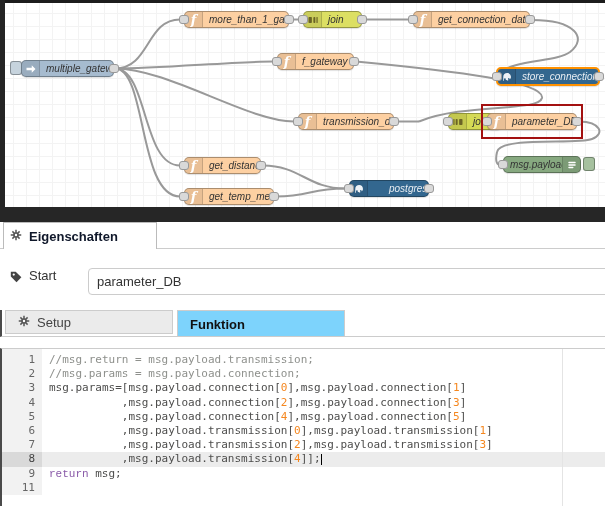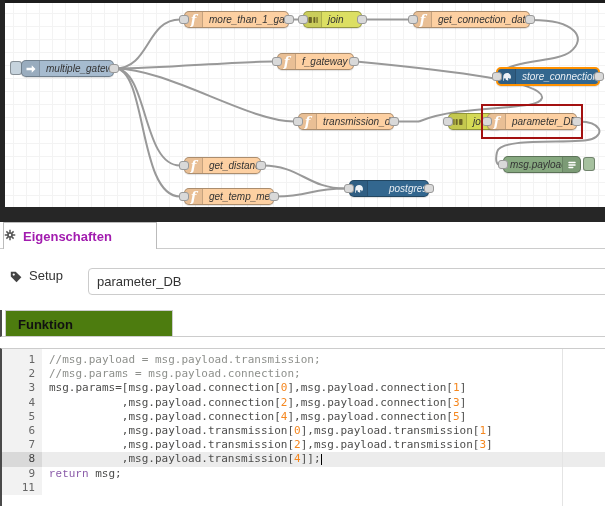--- a/index.html
+++ b/index.html
@@ -34,39 +34,39 @@
           border-radius:3px; }
   .annot { position:absolute; border:2px solid #a31111; background:transparent; z-index:30; }
 
   
   #sepbar { width:605px; height:15px; background:#262626; }
 
   
   #panel { position:relative; width:605px; height:284px; background:#fff; }
   #prop-header { height:27px; border-bottom:1px solid #ccc; padding-left:3px; }
   #prop-tab { display:inline-flex; align-items:center; gap:7px; height:27px; width:154px;
-      background:#fff; border:1px solid #bbb; border-bottom:none; padding:0 0;
-      font-weight:bold; font-size:13px; color:#a21caf; position:relative; top:0; }
+      background:#fff; border:1px solid #bbb; border-bottom:none; padding:0 6px;
+      font-weight:bold; font-size:13px; color:#0f172a; position:relative; top:0; }
   #prop-tab svg { width:12px; height:12px; }
 
   #name-row { display:flex; align-items:center; margin:19px 0 0 10px; }
   #name-row .nm-ico { width:13px; height:13px; margin-right:6px; }
   #name-row .nm-lbl { font-size:13px; color:#333; width:58px; }
   #name-input { position:absolute; left:88px; top:46px; width:540px; height:27px;
       border:1px solid #ccc; border-radius:4px; font-size:13px; color:#333; padding:0 8px;
       font-family:"Liberation Sans", sans-serif; background:#fff; }
 
   #func-tabs { position:absolute; left:0; top:88px; width:605px; height:27px;
       border-bottom:1px solid #ccc; border-left:2px solid #4a4a4a; padding-left:3px;
       display:flex; gap:4px; overflow:hidden; }
   .ftab { width:168px; height:24px; background:#ebebeb; border:1px solid #ccc;
       font-size:13px; color:#444; display:flex; align-items:center; gap:7px;
       padding:0 12px; white-space:nowrap; }
   .ftab svg { width:12px; height:12px; }
-  .ftab.active { background:#4d7c0f; font-weight:bold; color:#111; height:27px; border-bottom:none; z-index:2; }
+  .ftab.active { background:#7dd3fc; font-weight:bold; color:#111; height:27px; border-bottom:none; z-index:2; }
 
   #code-editor { position:absolute; left:0; top:126px; width:605px; height:158px;
       border-top:1px solid #ccc; border-left:2px solid #4a4a4a; background:#fff;
       font-family:"DejaVu Sans Mono", monospace; font-size:11px; overflow:hidden; }
   #print-margin { position:absolute; left:560px; top:0; width:1px; height:100%; background:#e4e4e4; }
   .cl-row { display:flex; height:14.2px; line-height:14.2px; position:relative; }
   .cl-row .gut { width:40px; background:#f2f2f2; color:#666; text-align:right; padding-right:7px; flex:none; }
   .cl-row .txt { flex:1; white-space:pre; color:#4d4d4c; padding-left:7px; }
   .cl-row.hl .gut { background:#d9d9d9; color:#444; }
   .cl-row.hl .txt { background:#ececec; }
@@ -241,38 +241,48 @@
           </svg></span>
       <span>Eigenschaften</span>
     </div>
   </div>
 
   <div id="name-row">
     <span class="nm-ico ico"><svg viewBox="0 0 16 16">
           <path fill="#444" d="M1 2v6l7 7 6-6-7-7z"></path>
           <circle cx="4.6" cy="5.6" r="1.4" fill="#fff"></circle>
         </svg></span>
-    <span class="nm-lbl">Setup</span>
+    <span class="nm-lbl">Start</span>
   </div>
   <input id="name-input" type="text" value="parameter_DB" style="">
 
   <div id="func-tabs">
+      <div class="ftab">
+        <span><svg viewBox="0 0 16 16">
+            <g stroke="#555" stroke-width="2" fill="none">
+              <path d="M8 1v3M8 12v3M1 8h3M12 8h3M3.2 3.2l2.1 2.1M10.7 10.7l2.1 2.1M12.8 3.2l-2.1 2.1M5.3 10.7l-2.1 2.1"></path>
+            </g>
+            <circle cx="8" cy="8" r="4" fill="#555"></circle>
+            <circle cx="8" cy="8" r="1.6" fill="#fff"></circle>
+          </svg></span>
+        <span>Setup</span>
+      </div>
       <div class="ftab active">
         <span>Funktion</span>
       </div>
     </div>
 
   <div id="code-editor">
     <div id="editor-pad-top">
         <div class="gut"></div>
       </div>
     <div id="code-lines">
         <div class="cl-row">
           <div class="gut">1</div>
-          <div class="txt"><span class="tok-cm">//msg.payload = msg.payload.transmission;</span></div>
+          <div class="txt"><span class="tok-cm">//msg.return = msg.payload.transmission;</span></div>
         </div>
         <div class="cl-row">
           <div class="gut">2</div>
           <div class="txt"><span class="tok-cm">//msg.params = msg.payload.connection;</span></div>
         </div>
         <div class="cl-row">
           <div class="gut">3</div>
           <div class="txt"><span class="tok-tx">msg.params=[msg.payload.connection[</span><span class="tok-num">0</span><span class="tok-tx">],msg.payload.connection[</span><span class="tok-num">1</span><span class="tok-tx">]</span></div>
         </div>
         <div class="cl-row">

